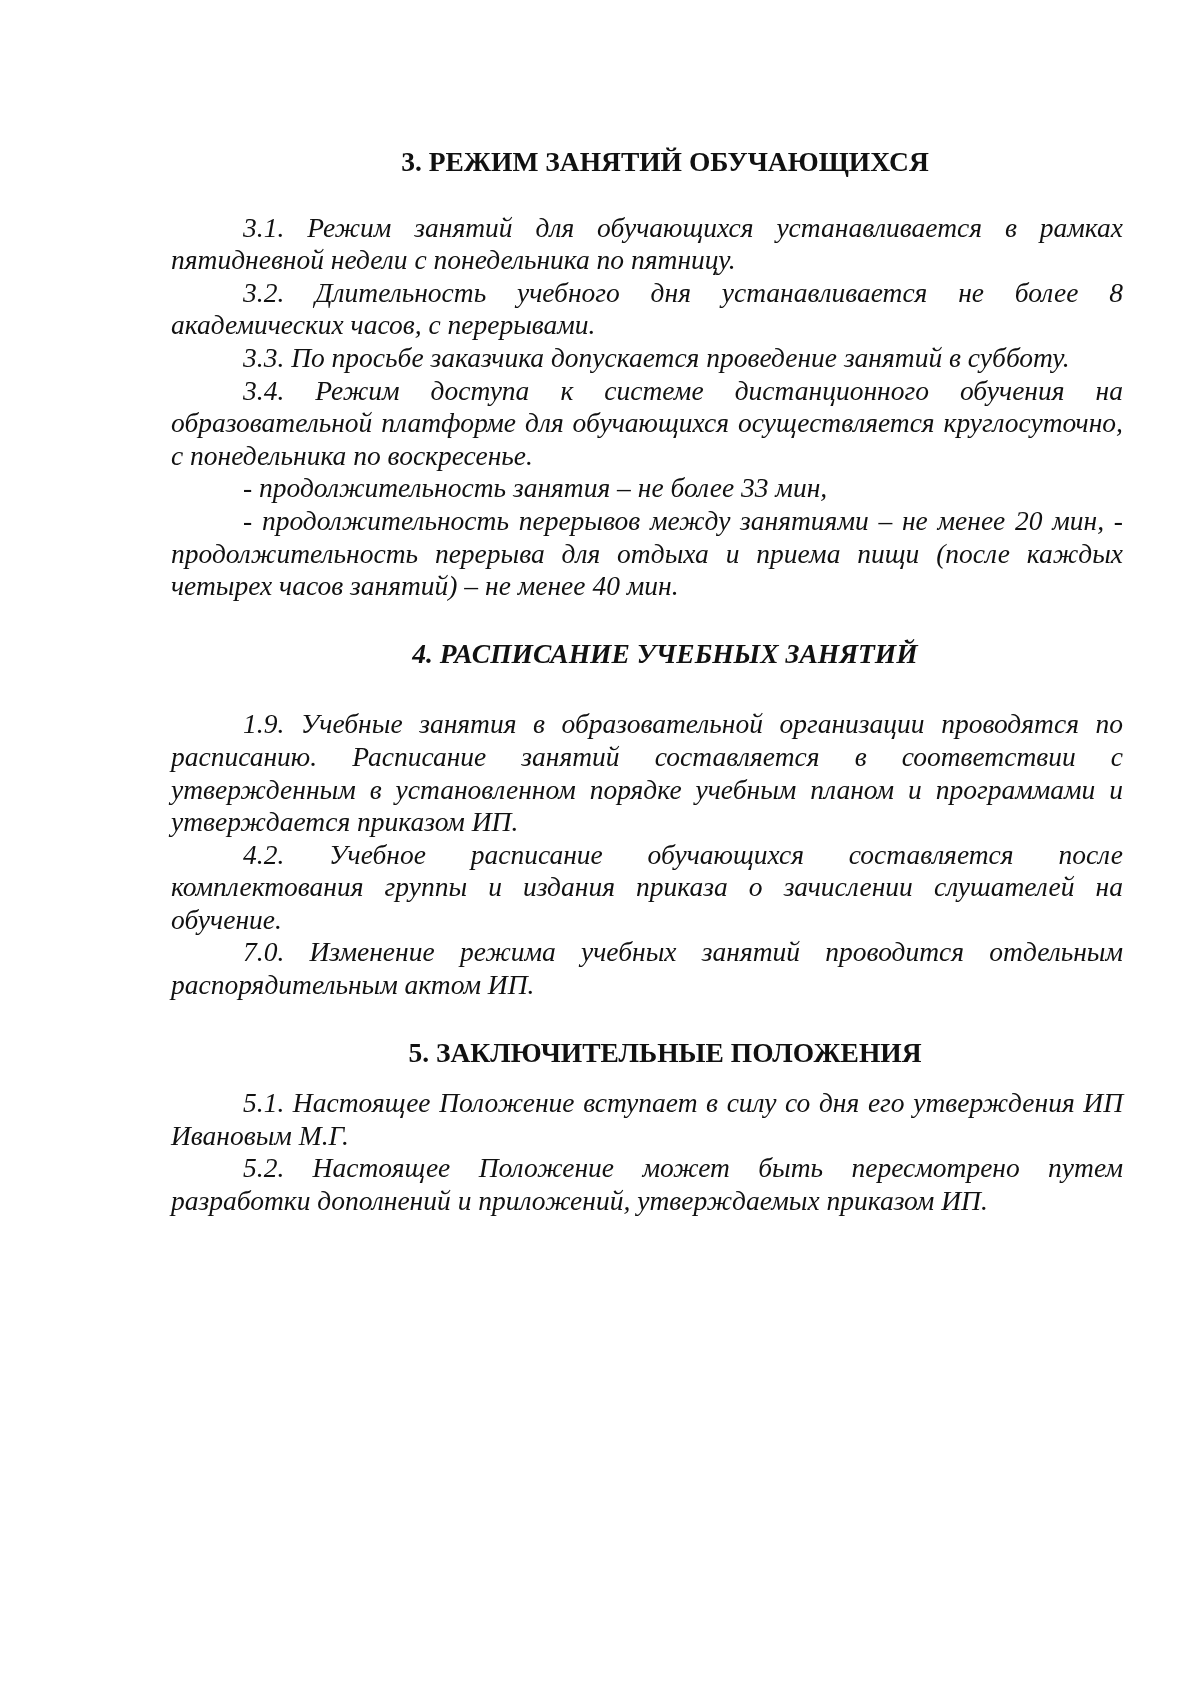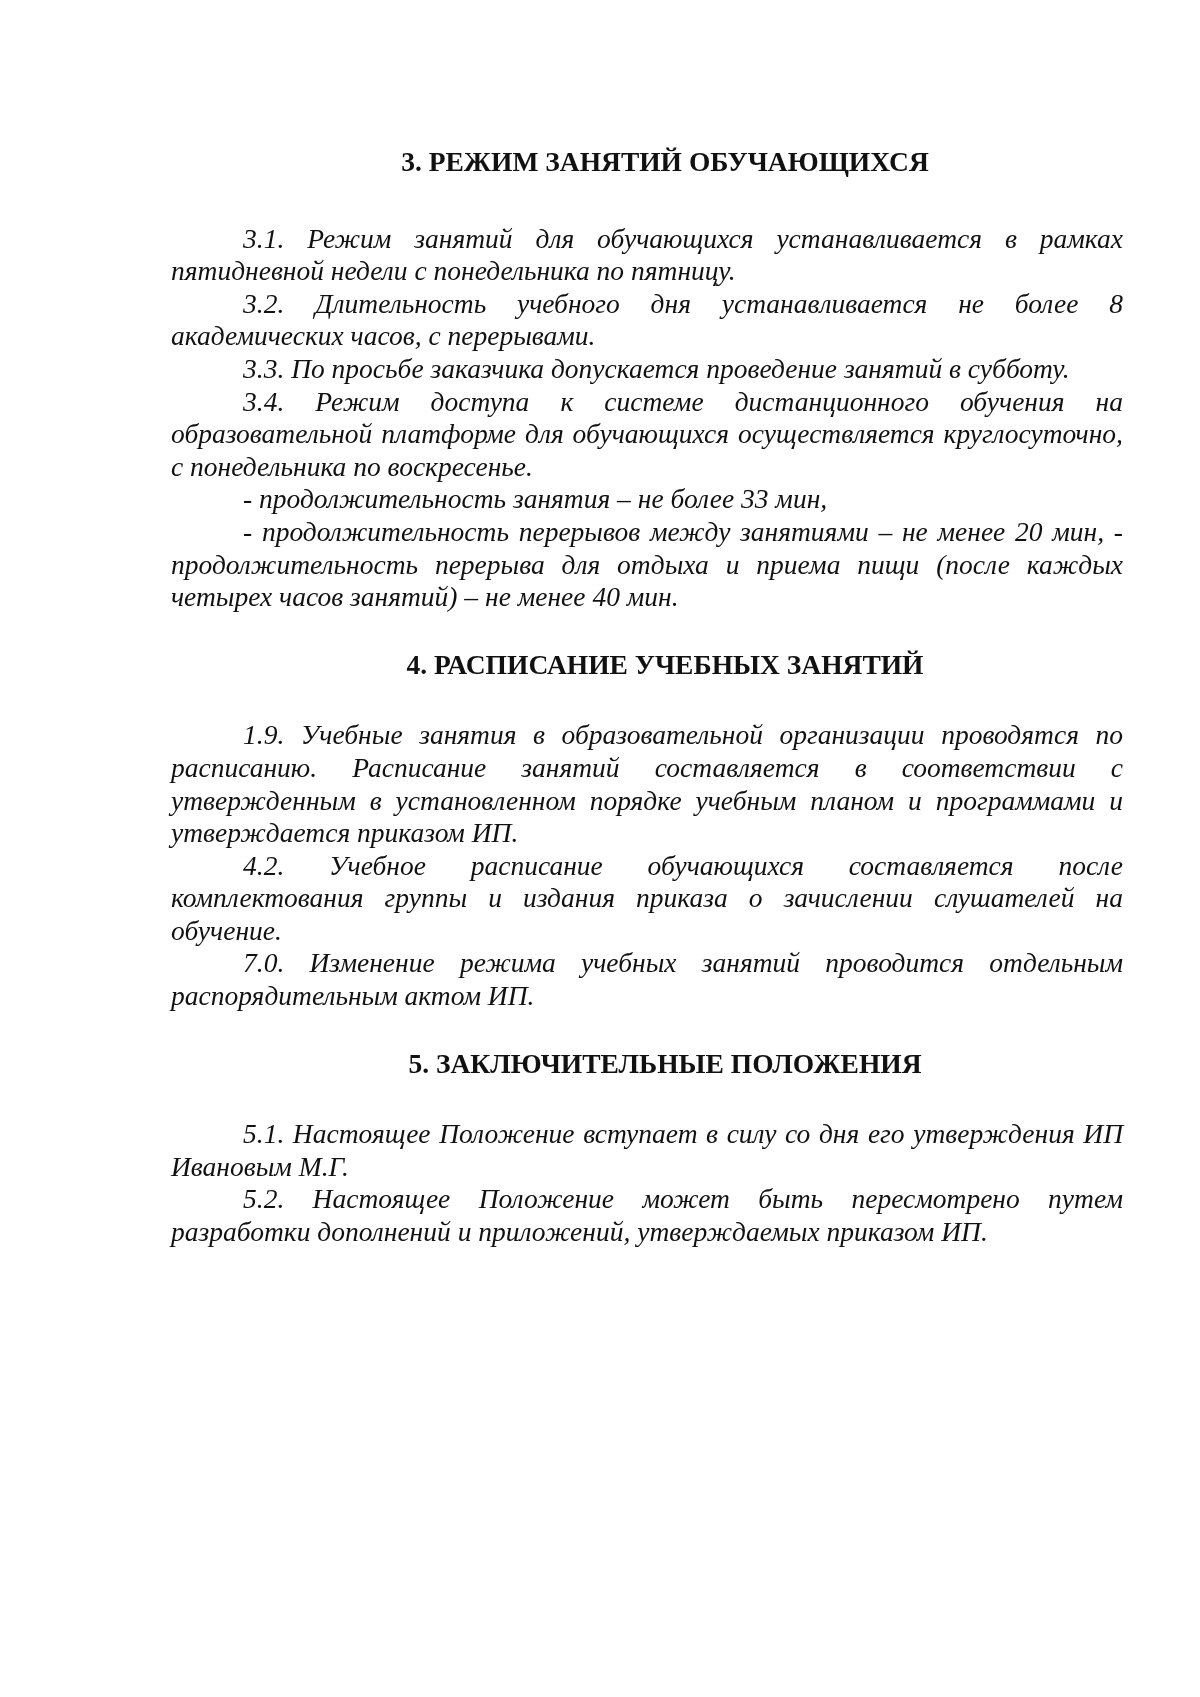--- a/index.html
+++ b/index.html
@@ -6,23 +6,23 @@
   body { width: 1200px; height: 1697px; position: relative; overflow: hidden; }
   .page {
     position: absolute; left: 171px; top: 0; width: 952px;
     font-family: "Liberation Serif", "DejaVu Serif", serif;
     font-size: 27.5px; line-height: 32.6px; color: #111111;
   }
   .heading {
     text-align: center; font-size: 27.5px; line-height: 32.6px;
     margin: 0; padding-left: 36px;
   }
-  .h3 { margin-top: 146px; margin-bottom: 44px; }
-  .h4 { margin-top: 35px; margin-bottom: 38px; }
-  .h5 { margin-top: 35px; margin-bottom: 38px; }
+  .h3 { margin-top: 146px; margin-bottom: 33px; }
+  .h4 { margin-top: 35px; margin-bottom: 38px; font-style: italic; }
+  .h5 { margin-top: 35px; margin-bottom: 18px; }
   p { margin: 0; text-align: justify; text-indent: 72px; font-style: italic; }
 </style>
 </head>
 <body>
 
 <div class="page">
 
   <h2 class="heading h3">3. РЕЖИМ ЗАНЯТИЙ ОБУЧАЮЩИХСЯ</h2>
   <p>3.1. Режим занятий для обучающихся устанавливается в рамках пятидневной недели с понедельника по пятницу.</p>
   <p>3.2. Длительность учебного дня устанавливается не более 8 академических часов, с перерывами.</p>

